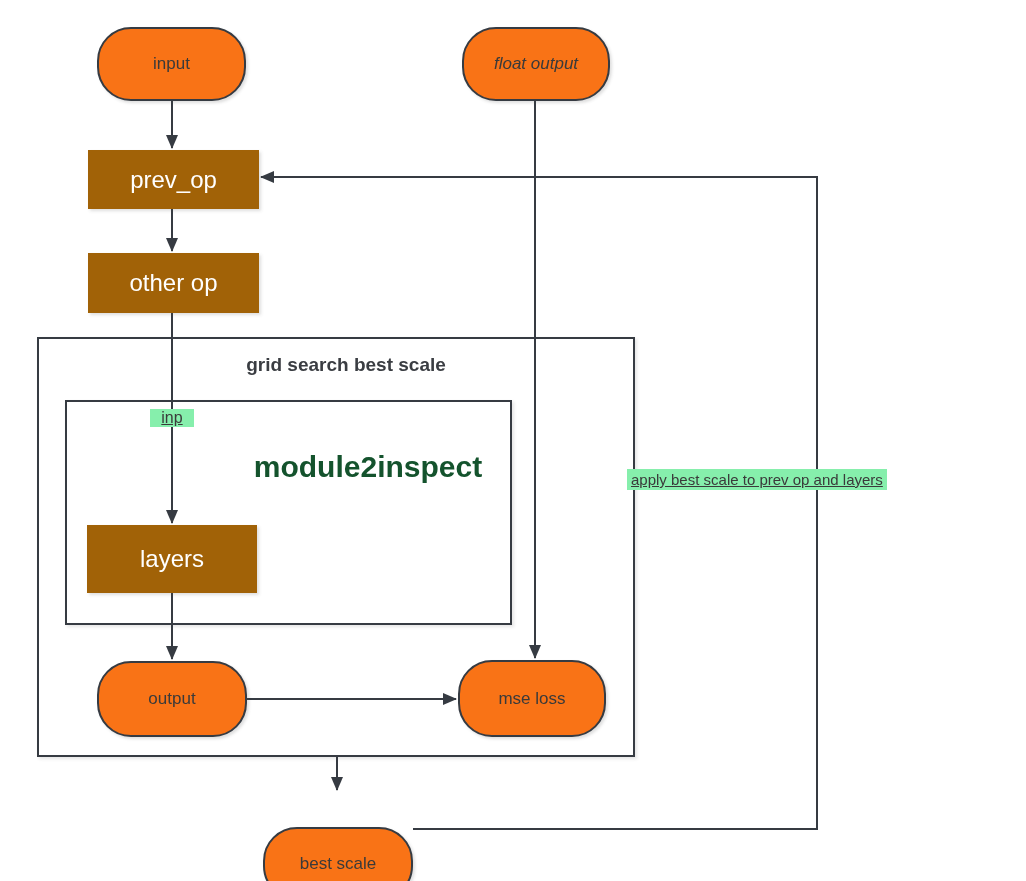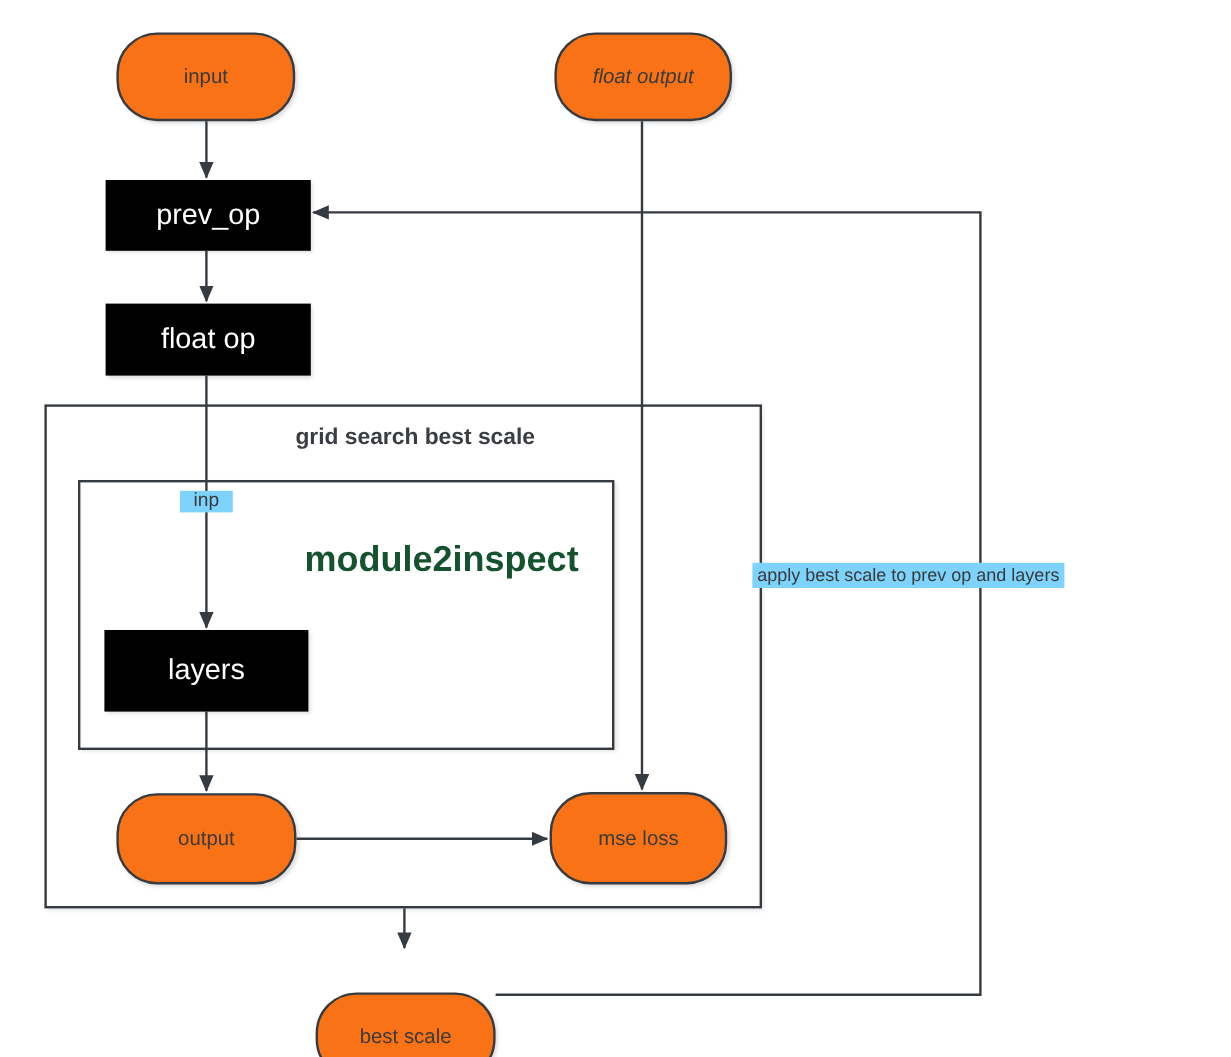--- a/index.html
+++ b/index.html
@@ -22,21 +22,21 @@
     align-items: center;
     justify-content: center;
     font-size: 17px;
     color: #3a3a3a;
     z-index: 3;
     box-shadow: 2px 2px 3px rgba(80,80,80,0.18);
   }
   .accent-box {
     position: absolute;
     box-sizing: border-box;
-    background: #000000;
+    background: #a16207;
     color: #ffffff;
     display: flex;
     align-items: center;
     justify-content: center;
     font-size: 24px;
     z-index: 3;
     box-shadow: 2px 2px 3px rgba(80,80,80,0.18);
   }
   .frame {
     position: absolute;
@@ -71,23 +71,24 @@
   #node-input        { left: 97px;  top: 27px;  width: 149px; height: 74px; }
   #node-float-output { left: 462px; top: 27px;  width: 148px; height: 74px; font-style: italic; }
   #node-output       { left: 97px;  top: 661px; width: 150px; height: 76px; }
   #node-mse-loss     { left: 458px; top: 660px; width: 148px; height: 77px; }
   #node-best-scale   { left: 263px; top: 827px; width: 150px; height: 73px; }
   #node-prev-op      { left: 88px;  top: 150px; width: 171px; height: 59px; }
   #node-other-op     { left: 88px;  top: 253px; width: 171px; height: 60px; }
   #node-layers       { left: 87px;  top: 525px; width: 170px; height: 68px; }
   .line-label {
     position: absolute;
-    background: #7dd3fc;
+    background: #86efac;
     z-index: 3;
     color: #3a3a3a;
+    text-decoration: underline;
   }
   #label-inp {
     left: 150px; top: 409px;
     width: 44px;
     text-align: center;
     font-size: 16px;
   }
   #label-apply {
     left: 627px; top: 469px;
     font-size: 15px;
@@ -130,21 +131,21 @@
     <path d="M247 699 L456 699" marker-end="url(#arrow)"></path>
     <path d="M535 101 L535 658" marker-end="url(#arrow)"></path>
     <path d="M337 757 L337 790" marker-end="url(#arrow)"></path>
     <path d="M413 829 L817 829 L817 177 L261 177" marker-end="url(#arrow)"></path>
   </svg>
 
   <div class="stadium" id="node-input">input</div>
   <div class="stadium" id="node-float-output">float output</div>
 
   <div class="accent-box" id="node-prev-op">prev_op</div>
-  <div class="accent-box" id="node-other-op">float op</div>
+  <div class="accent-box" id="node-other-op">other op</div>
   <div class="accent-box" id="node-layers">layers</div>
 
   <div class="stadium" id="node-output">output</div>
   <div class="stadium" id="node-mse-loss">mse loss</div>
   <div class="stadium" id="node-best-scale">best scale</div>
 
   <div class="line-label" id="label-inp">inp</div>
   <div class="line-label" id="label-apply">apply best scale to prev op and layers</div>
 
 </div>

